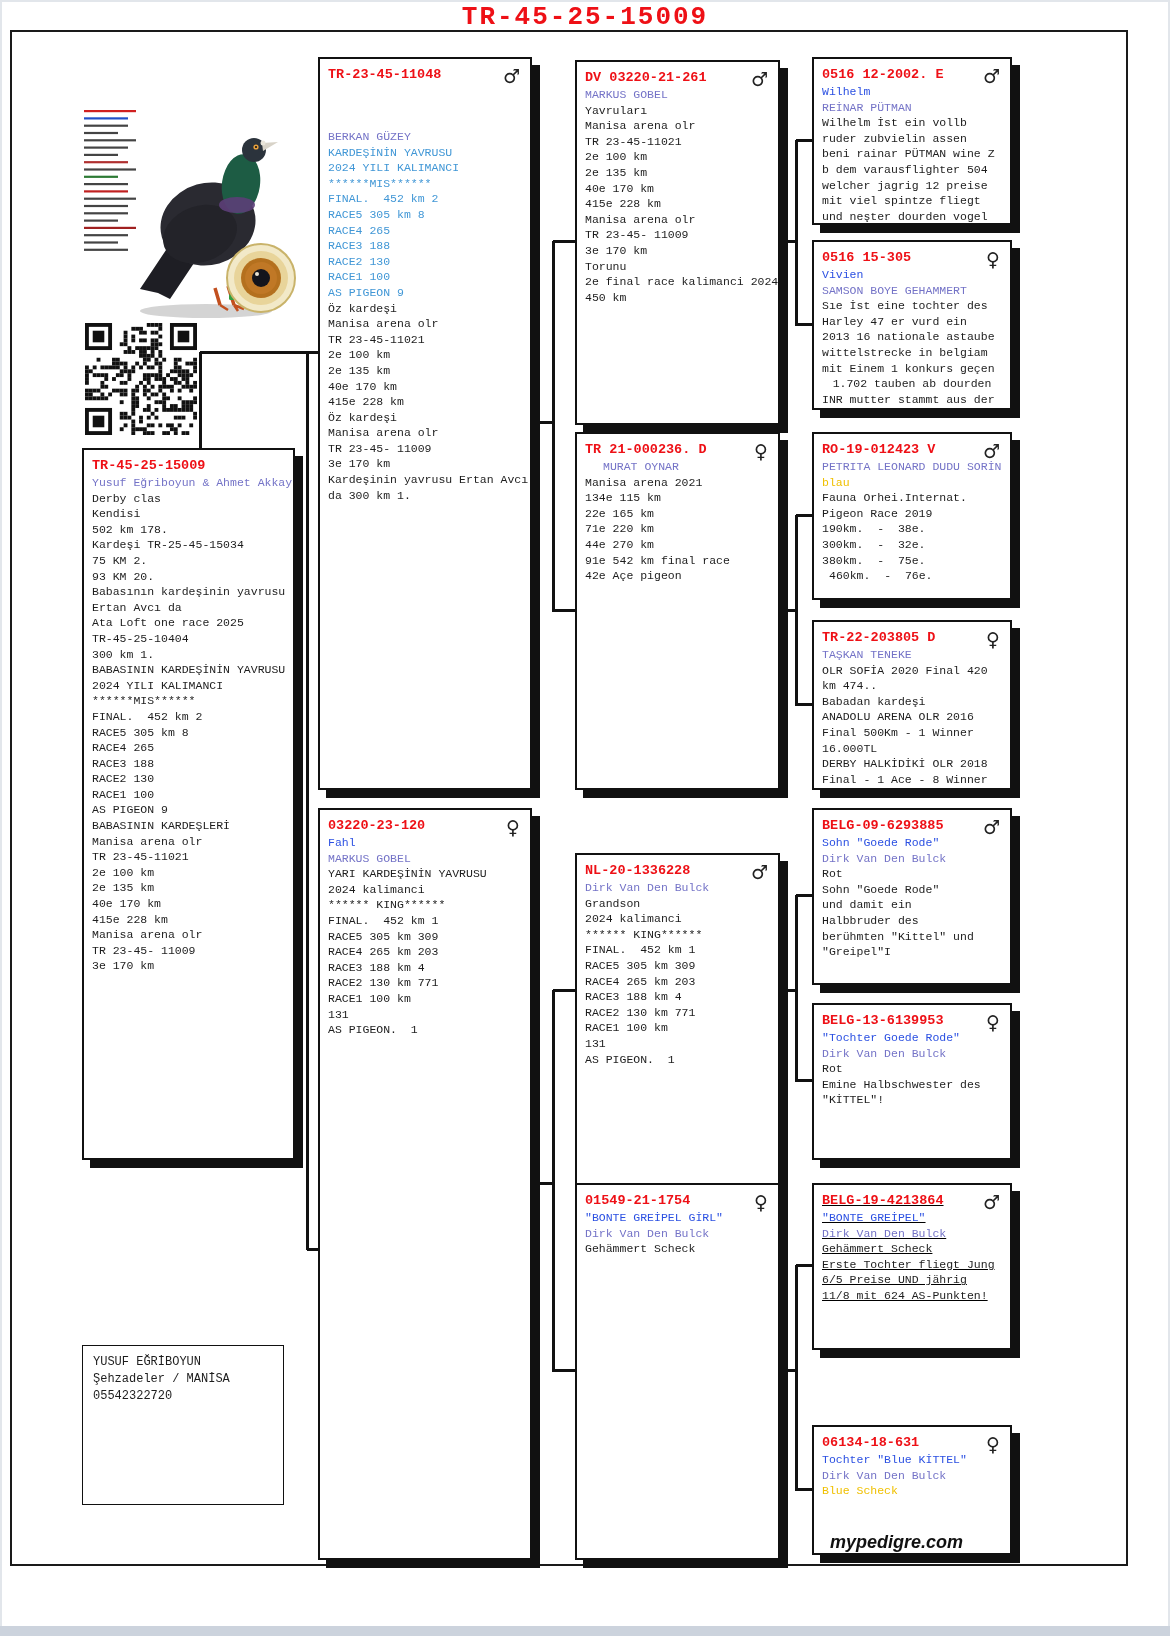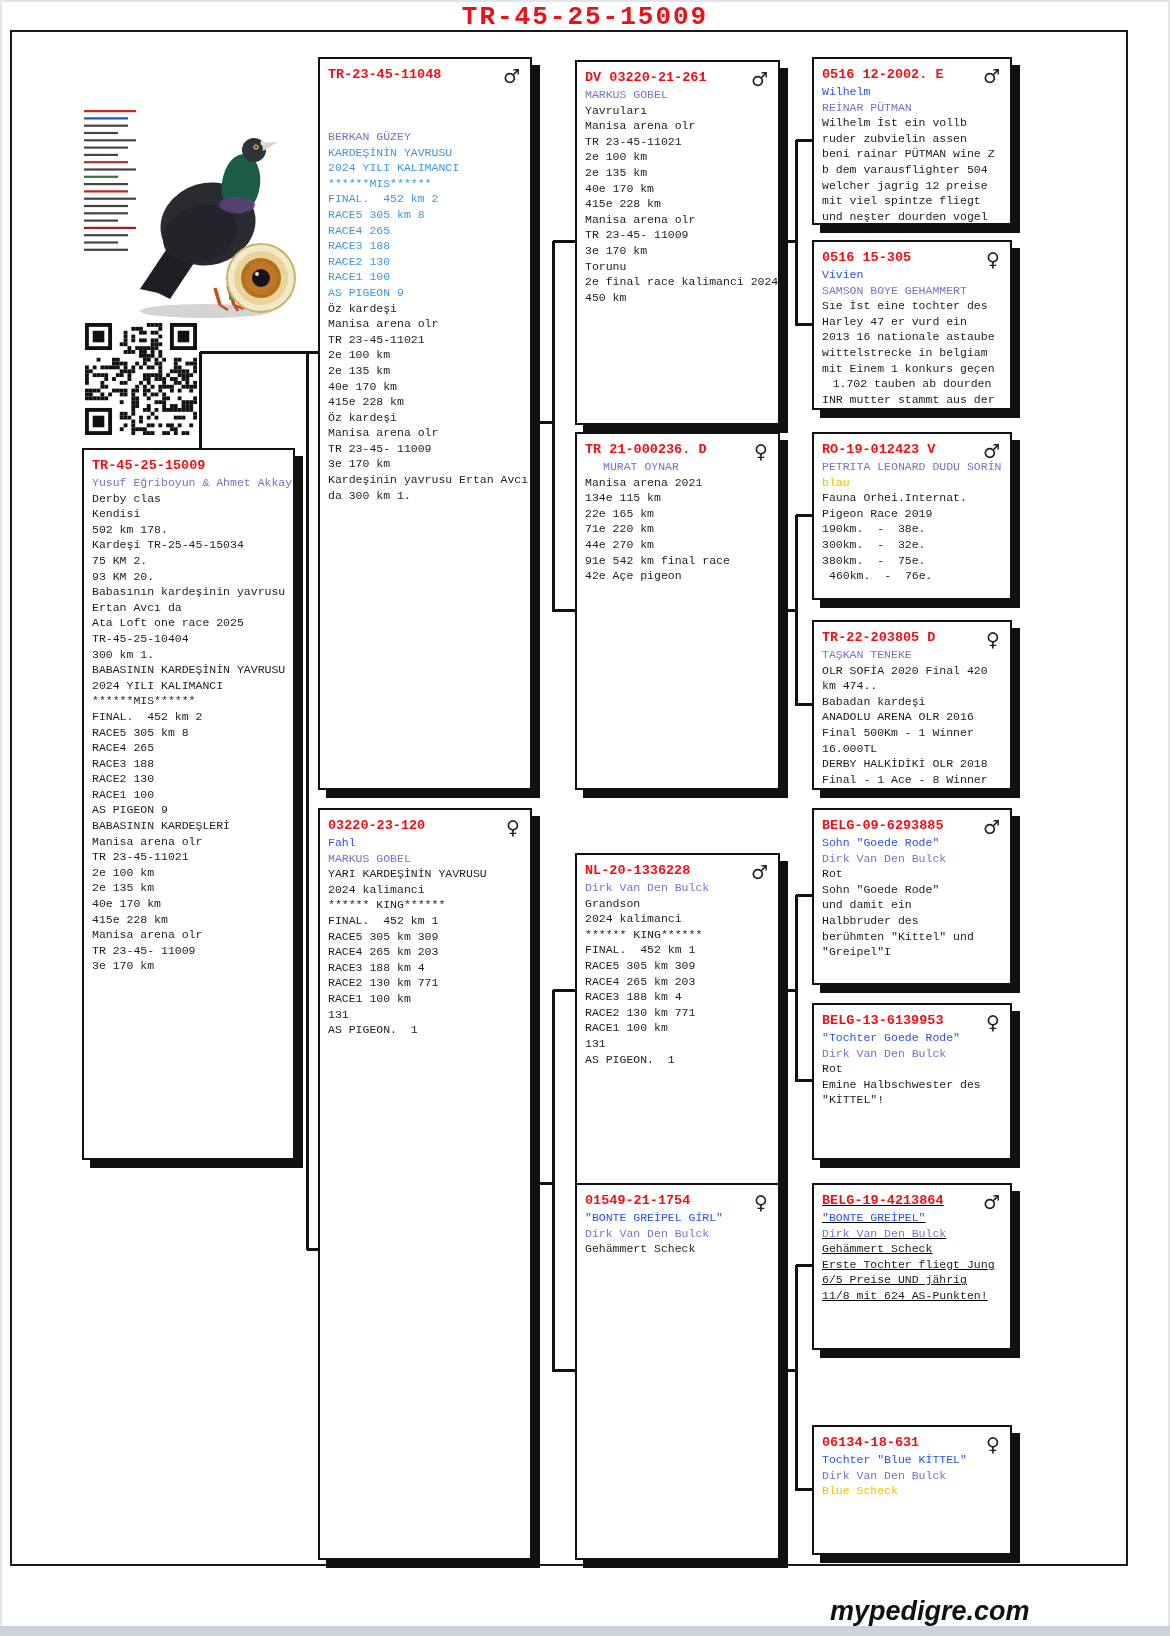--- a/index.html
+++ b/index.html
@@ -13,22 +13,22 @@
   .pbox{position:absolute;background:#fff;border:2px solid #111;box-shadow:8px 8px 0 #111;
         padding:6px 8px;box-sizing:border-box;overflow:hidden;}
   .pbox .ring{font-size:13.5px;font-weight:bold;height:19px;line-height:19px;white-space:pre;}
   .pbox .sex{position:absolute;top:6px;right:10px;font-size:19px;color:#222;
              font-family:"DejaVu Sans",sans-serif;font-weight:normal;}
   .line{font-size:11.5px;height:15.6px;line-height:15.6px;white-space:pre;}
   .cline{position:absolute;background:#111;}
   .contact{position:absolute;left:82px;top:1345px;width:202px;height:160px;background:#fff;
            border:1.5px solid #111;padding:8px 10px;box-sizing:border-box;}
   .contact .line{font-size:12px;height:17px;line-height:17px;}
-  .footer{position:absolute;left:830px;top:1596px;font-family:"Liberation Sans",sans-serif;
-          font-weight:bold;font-style:italic;font-size:27px;color:#111;letter-spacing:0px;}
+  .footer{position:absolute;left:830px;top:1532px;font-family:"Liberation Sans",sans-serif;
+          font-weight:bold;font-style:italic;font-size:18px;color:#111;letter-spacing:0px;}
   .band{position:absolute;left:0;bottom:0;width:1170px;height:10px;background:#ccd3dd;}
   .photo{position:absolute;left:78px;top:92px;}
   .qr{position:absolute;left:85px;top:323px;}
 </style>
 </head>
 <body>
 
 <div class="page">
 
   <div class="title">TR-45-25-15009</div>
@@ -618,16 +618,21 @@
       </div>
       <div class="pbox" style="left: 812px; top: 1425px; width: 200px; height: 130px;">
         <div class="ring" style="color: rgb(238, 16, 22);">06134-18-631</div>
         <span class="sex">♀</span>
         <div class="line" style="color: rgb(43, 80, 226);">Tochter ″Blue KİTTEL″</div>
         <div class="line" style="color: rgb(116, 115, 199);">Dirk Van Den Bulck</div>
         <div class="line" style="color: rgb(240, 192, 0);">Blue Scheck</div>
       </div>
     </div>
 
+  <div class="contact">
+    <div class="line" style="color:#1d1d1d">YUSUF EĞRİBOYUN</div>
+    <div class="line" style="color:#1d1d1d">Şehzadeler / MANİSA</div>
+    <div class="line" style="color:#1d1d1d">05542322720</div>
+  </div>
 
   <div class="footer">mypedigre.com</div>
   <div class="band"></div>
 </div>
 
 </body></html>

